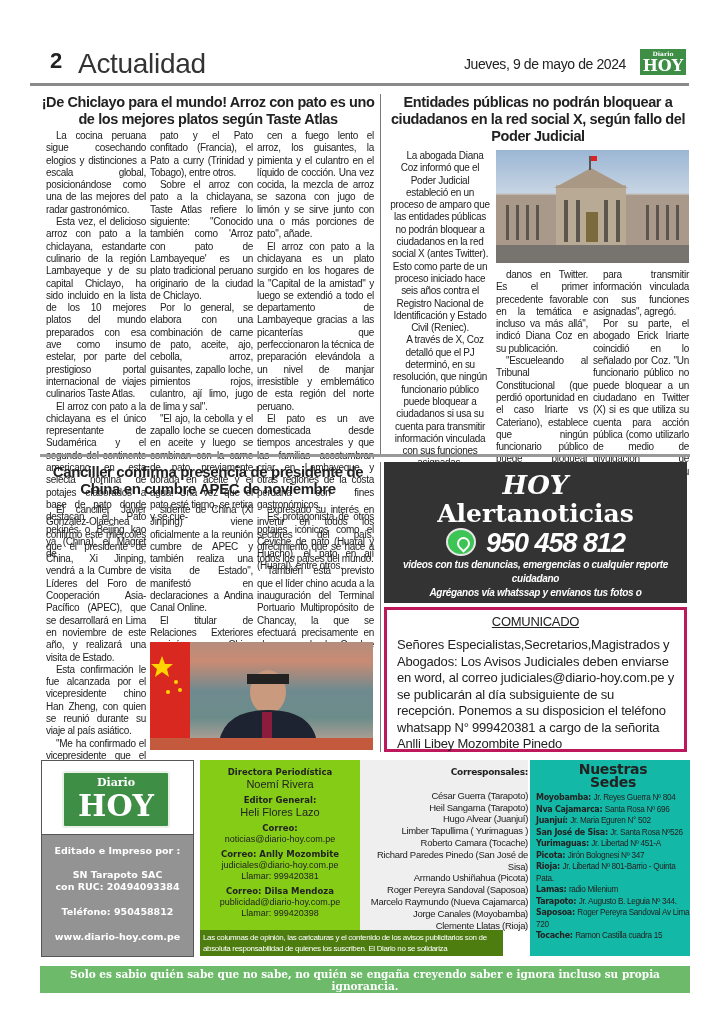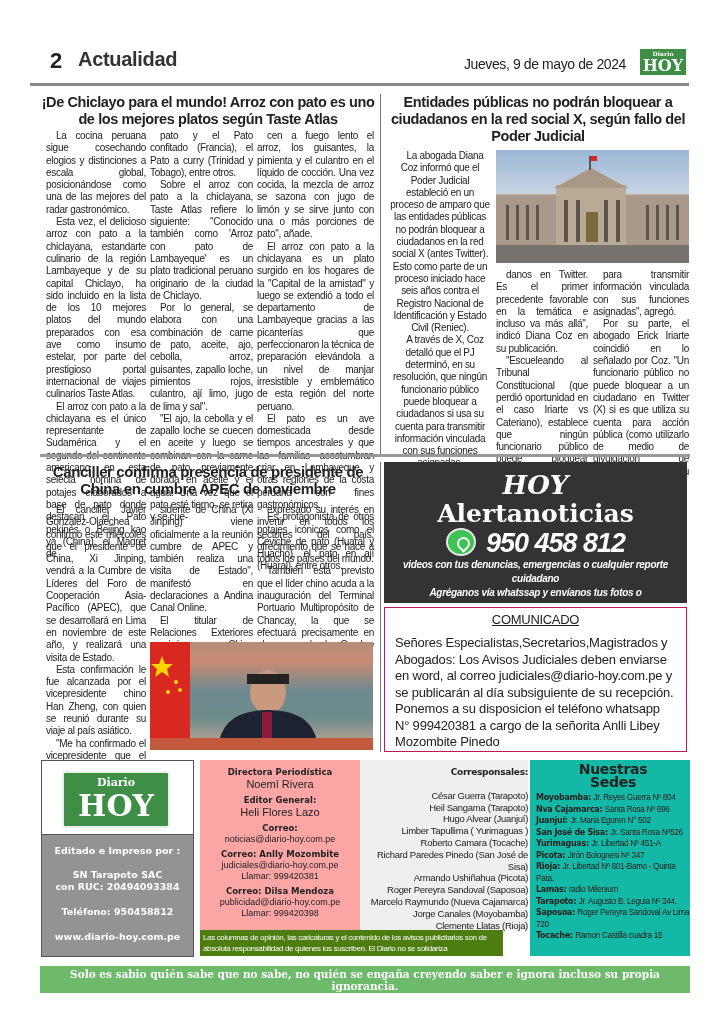--- a/index.html
+++ b/index.html
@@ -1,48 +1,48 @@
 <!DOCTYPE html>
 <html><head>
 <meta charset="utf-8">
 <style>
 *{box-sizing:border-box;margin:0;padding:0}
 body{width:723px;height:1024px;background:#fff;position:relative;overflow:hidden;font-family:"Liberation Sans",sans-serif;color:#222}
 .abs{position:absolute}
 #hdr-num{left:50px;top:48px;font-size:22px;font-weight:bold;color:#222}
-#hdr-sec{left:78px;top:48px;font-size:20px;font-weight:bold;color:#333;letter-spacing:-0.3px}
+#hdr-sec{left:78px;top:48px;font-size:28px;font-weight:normal;color:#333;letter-spacing:-0.3px}
 #hdr-date{left:464px;top:56px;font-size:14px;color:#222;letter-spacing:-0.4px}
 #hdr-logo{left:640px;top:49px;width:46px;height:26px;background:#3e8e46;color:#fff;text-align:center;font-family:"DejaVu Serif",serif;font-weight:bold}
 #hdr-logo .d{font-size:6px;line-height:8px;display:block;padding-top:1px}
 #hdr-logo .h{font-size:16px;line-height:15px;display:block}
 #hdr-rule{left:30px;top:83px;width:659px;height:3px;background:#8a8a8a}
 h2.hl{position:absolute;font-size:14.5px;line-height:17px;font-weight:bold;text-align:center;color:#222;letter-spacing:-0.4px}
 .col{position:absolute;font-size:10px;line-height:12.3px;text-align:justify;color:#222;letter-spacing:-0.3px}
 .col p{text-indent:10px}
 .vrule{position:absolute;width:1px;background:#777}
 .hrule{position:absolute;height:3px;background:#999}
 #pic1{left:496px;top:150px;width:193px;height:113px;background:linear-gradient(#9bb6d4 0%,#c7d5e4 38%,#b8aa98 40%,#a89a86 75%,#6e6a66 100%);overflow:hidden}
 #pic2{left:150px;top:642px;width:223px;height:108px;background:linear-gradient(#b58d7c 0%,#c98b74 18%,#6f8a8f 45%,#6c8c8a 70%,#caa89a 100%);overflow:hidden}
 #alert{left:384px;top:462px;width:303px;height:141px;background:#333;color:#fff;text-align:center}
 #alert .t1{font-family:"DejaVu Serif",serif;font-style:italic;font-weight:bold;font-size:26px;line-height:30px;padding-top:8px}
 #alert .t2{font-family:"DejaVu Serif",serif;font-weight:bold;font-size:25px;line-height:28px}
 #alert .ph{font-size:27px;font-style:italic;font-weight:bold;letter-spacing:-1px;line-height:30px}
 #alert .s{font-size:10px;font-style:italic;font-weight:bold;line-height:14px;letter-spacing:-0.3px}
 #wa{display:inline-block;width:30px;height:28px;border-radius:50%;background:#3cc454;vertical-align:-4px;margin-right:10px;position:relative;border:2px solid #e6e6e6}
 #wa:after{content:"";position:absolute;left:9px;top:7px;width:9px;height:9px;border:2.5px solid #fff;border-radius:50% 50% 50% 0;transform:rotate(-45deg)}
-#comu{left:384px;top:607px;width:303px;height:145px;border:1px solid #be185d;padding:4px 10px}
+#comu{left:384px;top:607px;width:303px;height:145px;border:3px solid #be185d;padding:4px 10px}
 #comu .tt{text-align:center;font-size:13px;text-decoration:underline;color:#222;margin-bottom:8px;letter-spacing:-0.3px}
 #comu .bd{font-size:13px;line-height:16.5px;color:#222;letter-spacing:-0.2px}
 #foot-left{left:41px;top:760px;width:153px;height:197px;border:1px solid #555;background:#939393}
 #foot-logo-wrap{position:absolute;left:0;top:0;width:151px;height:74px;background:#fff;border-bottom:1px solid #555}
 #foot-logo{position:absolute;left:20px;top:10px;width:108px;height:57px;background:#3e8e46;border:2px solid #e8f0e8;border-radius:3px;color:#fff;text-align:center;font-family:"DejaVu Serif",serif;font-weight:bold}
 #foot-logo .d{font-size:11px;line-height:14px;display:block;padding-top:3px}
 #foot-logo .h{font-size:30px;line-height:32px;display:block}
 #foot-left .ti{position:absolute;left:0;width:151px;text-align:center;color:#fff;font-weight:bold;font-size:9.5px;line-height:12px;font-family:"DejaVu Sans",sans-serif}
-#staff{left:200px;top:760px;width:160px;height:170px;background:#fca5a5;text-align:center;font-size:9px;line-height:11px;color:#222}
+#staff{left:200px;top:760px;width:160px;height:170px;background:#84cc16;text-align:center;font-size:9px;line-height:11px;color:#222}
 #staff .lbl{font-weight:bold;font-family:"DejaVu Sans",sans-serif;font-size:8.5px}
 #staff .nm{font-size:11px;line-height:13px}
 #corr{left:360px;top:760px;width:168px;height:170px;background:#efefef;text-align:right;font-size:9.5px;line-height:11.8px;color:#222;letter-spacing:-0.3px}
 #disc{left:200px;top:930px;width:303px;height:26px;background:#4d7c0f;color:#fff;font-size:8px;line-height:11px;padding:2px 3px;letter-spacing:-0.35px}
 #sedes{left:530px;top:760px;width:160px;height:196px;background:#14b8a6;font-size:8.2px;line-height:11.5px;color:#222;padding-left:6px;letter-spacing:-0.3px}
 #sedes .tt{text-align:center;font-weight:bold;font-size:14px;line-height:13px;color:#222;font-family:"DejaVu Sans",sans-serif;margin:3px 0 3px 0}
 #sedes b{font-family:"DejaVu Sans",sans-serif;font-size:8px}
 #quote{left:40px;top:966px;width:650px;height:27px;background:#6dbb6a;color:#fff;text-align:center;font-family:"DejaVu Serif",serif;font-weight:bold;font-size:10.5px;line-height:12px;padding-top:2px}
 </style>
 </head>

